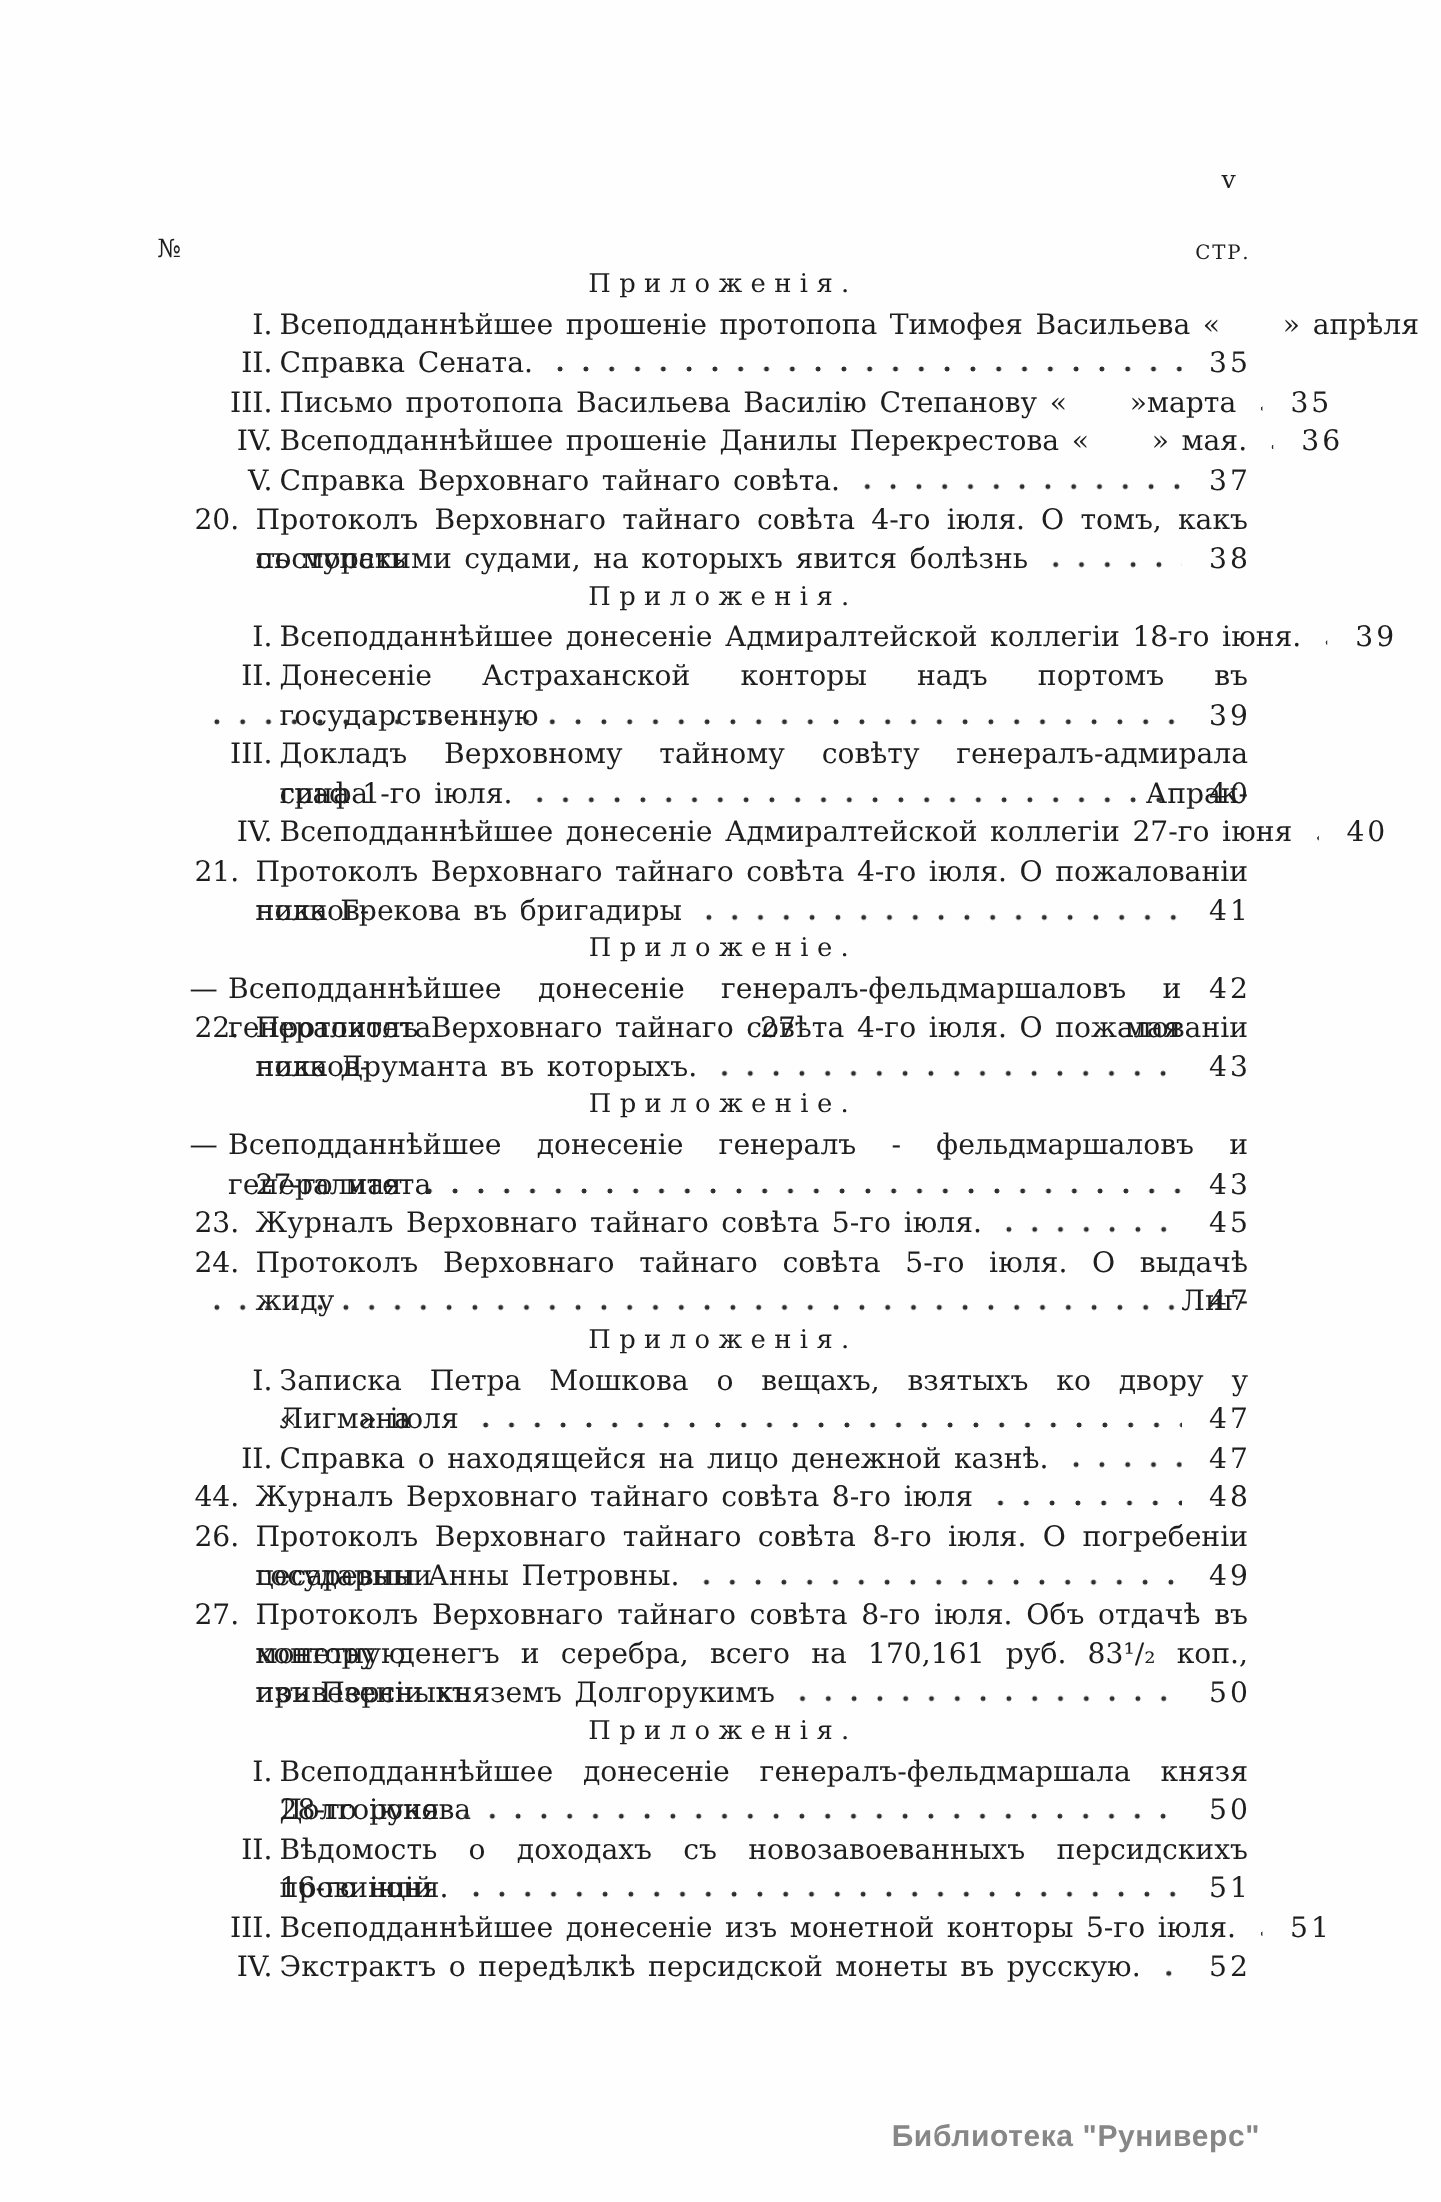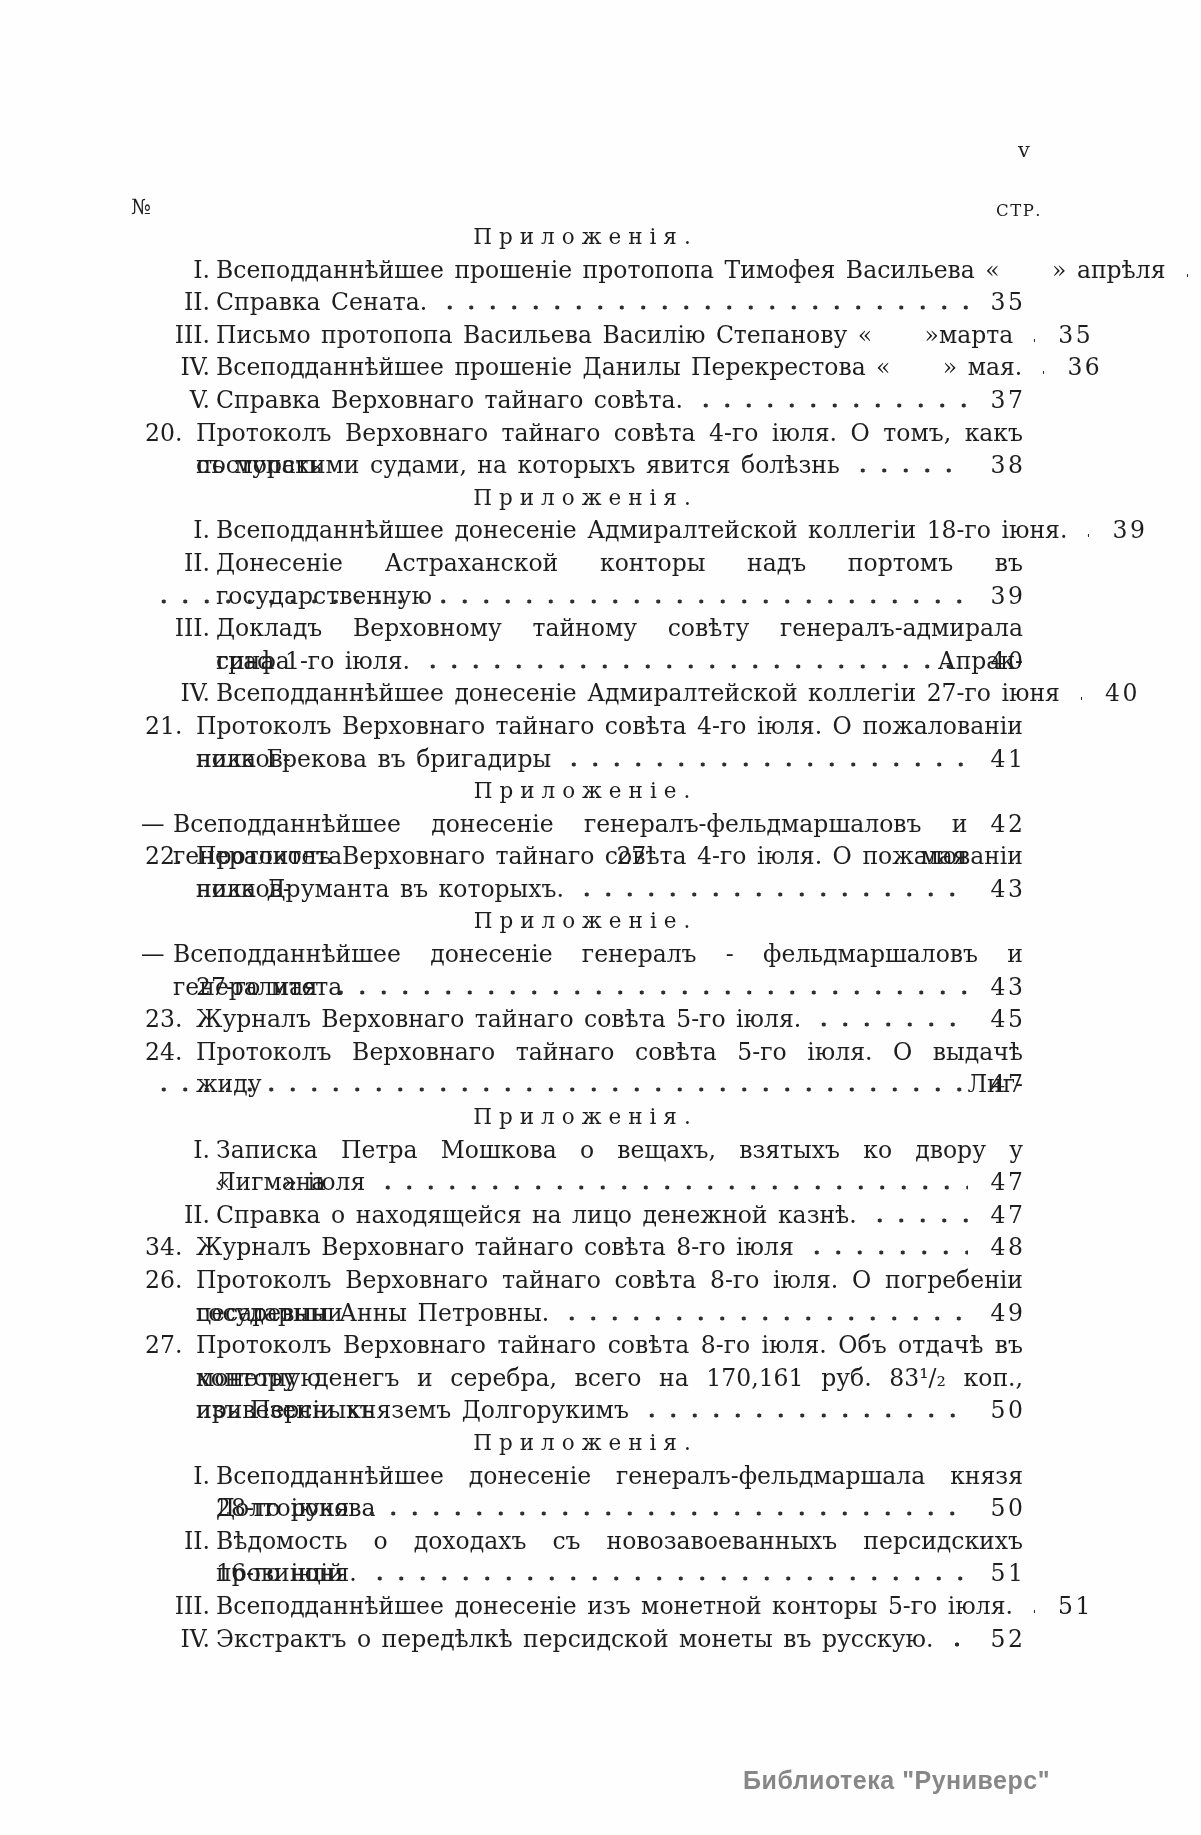--- a/index.html
+++ b/index.html
@@ -18,21 +18,21 @@
   }
   .col-no{
     position:absolute;left:131px;top:194px;
     font-size:21px;line-height:26px;
   }
   .col-str{
     position:absolute;right:159px;top:201px;
     font-size:16.5px;font-weight:normal;letter-spacing:1.5px;line-height:20px;
   }
   .content{
-    position:absolute;left:141px;top:221px;width:882px;
+    position:absolute;left:158px;top:221px;width:882px;
   }
   .row{height:32.6px;}
   .heading{
     line-height:32.6px;text-align:center;
     font-size:21.5px;letter-spacing:7px;padding-left:7px;
     white-space:nowrap;
   }
   .line{
     position:relative;display:flex;align-items:baseline;
     font-size:23.5px;line-height:32.6px;word-spacing:3px;
@@ -195,21 +195,21 @@
         <span class="leader"></span>
         <span class="pg">47</span>
       </div>
       <div class="row line">
         <span class="num r">II.</span>
         <span class="txt ml-r">Справка о находящейся на лицо денежной казнѣ.</span>
         <span class="leader"></span>
         <span class="pg">47</span>
       </div>
       <div class="row line">
-        <span class="num a">34.</span>
+        <span class="num a">44.</span>
         <span class="txt ml-a">Журналъ Верховнаго тайнаго совѣта 8-го іюля</span>
         <span class="leader"></span>
         <span class="pg">48</span>
       </div>
       <div class="row line just">
         <span class="num a">26.</span>
         <span class="txt ml-a">Протоколъ Верховнаго тайнаго совѣта 8-го іюля. О погребеніи государыни</span>
       </div>
       <div class="row line">
         <span class="txt ml-a">цесаревны Анны Петровны.</span>

